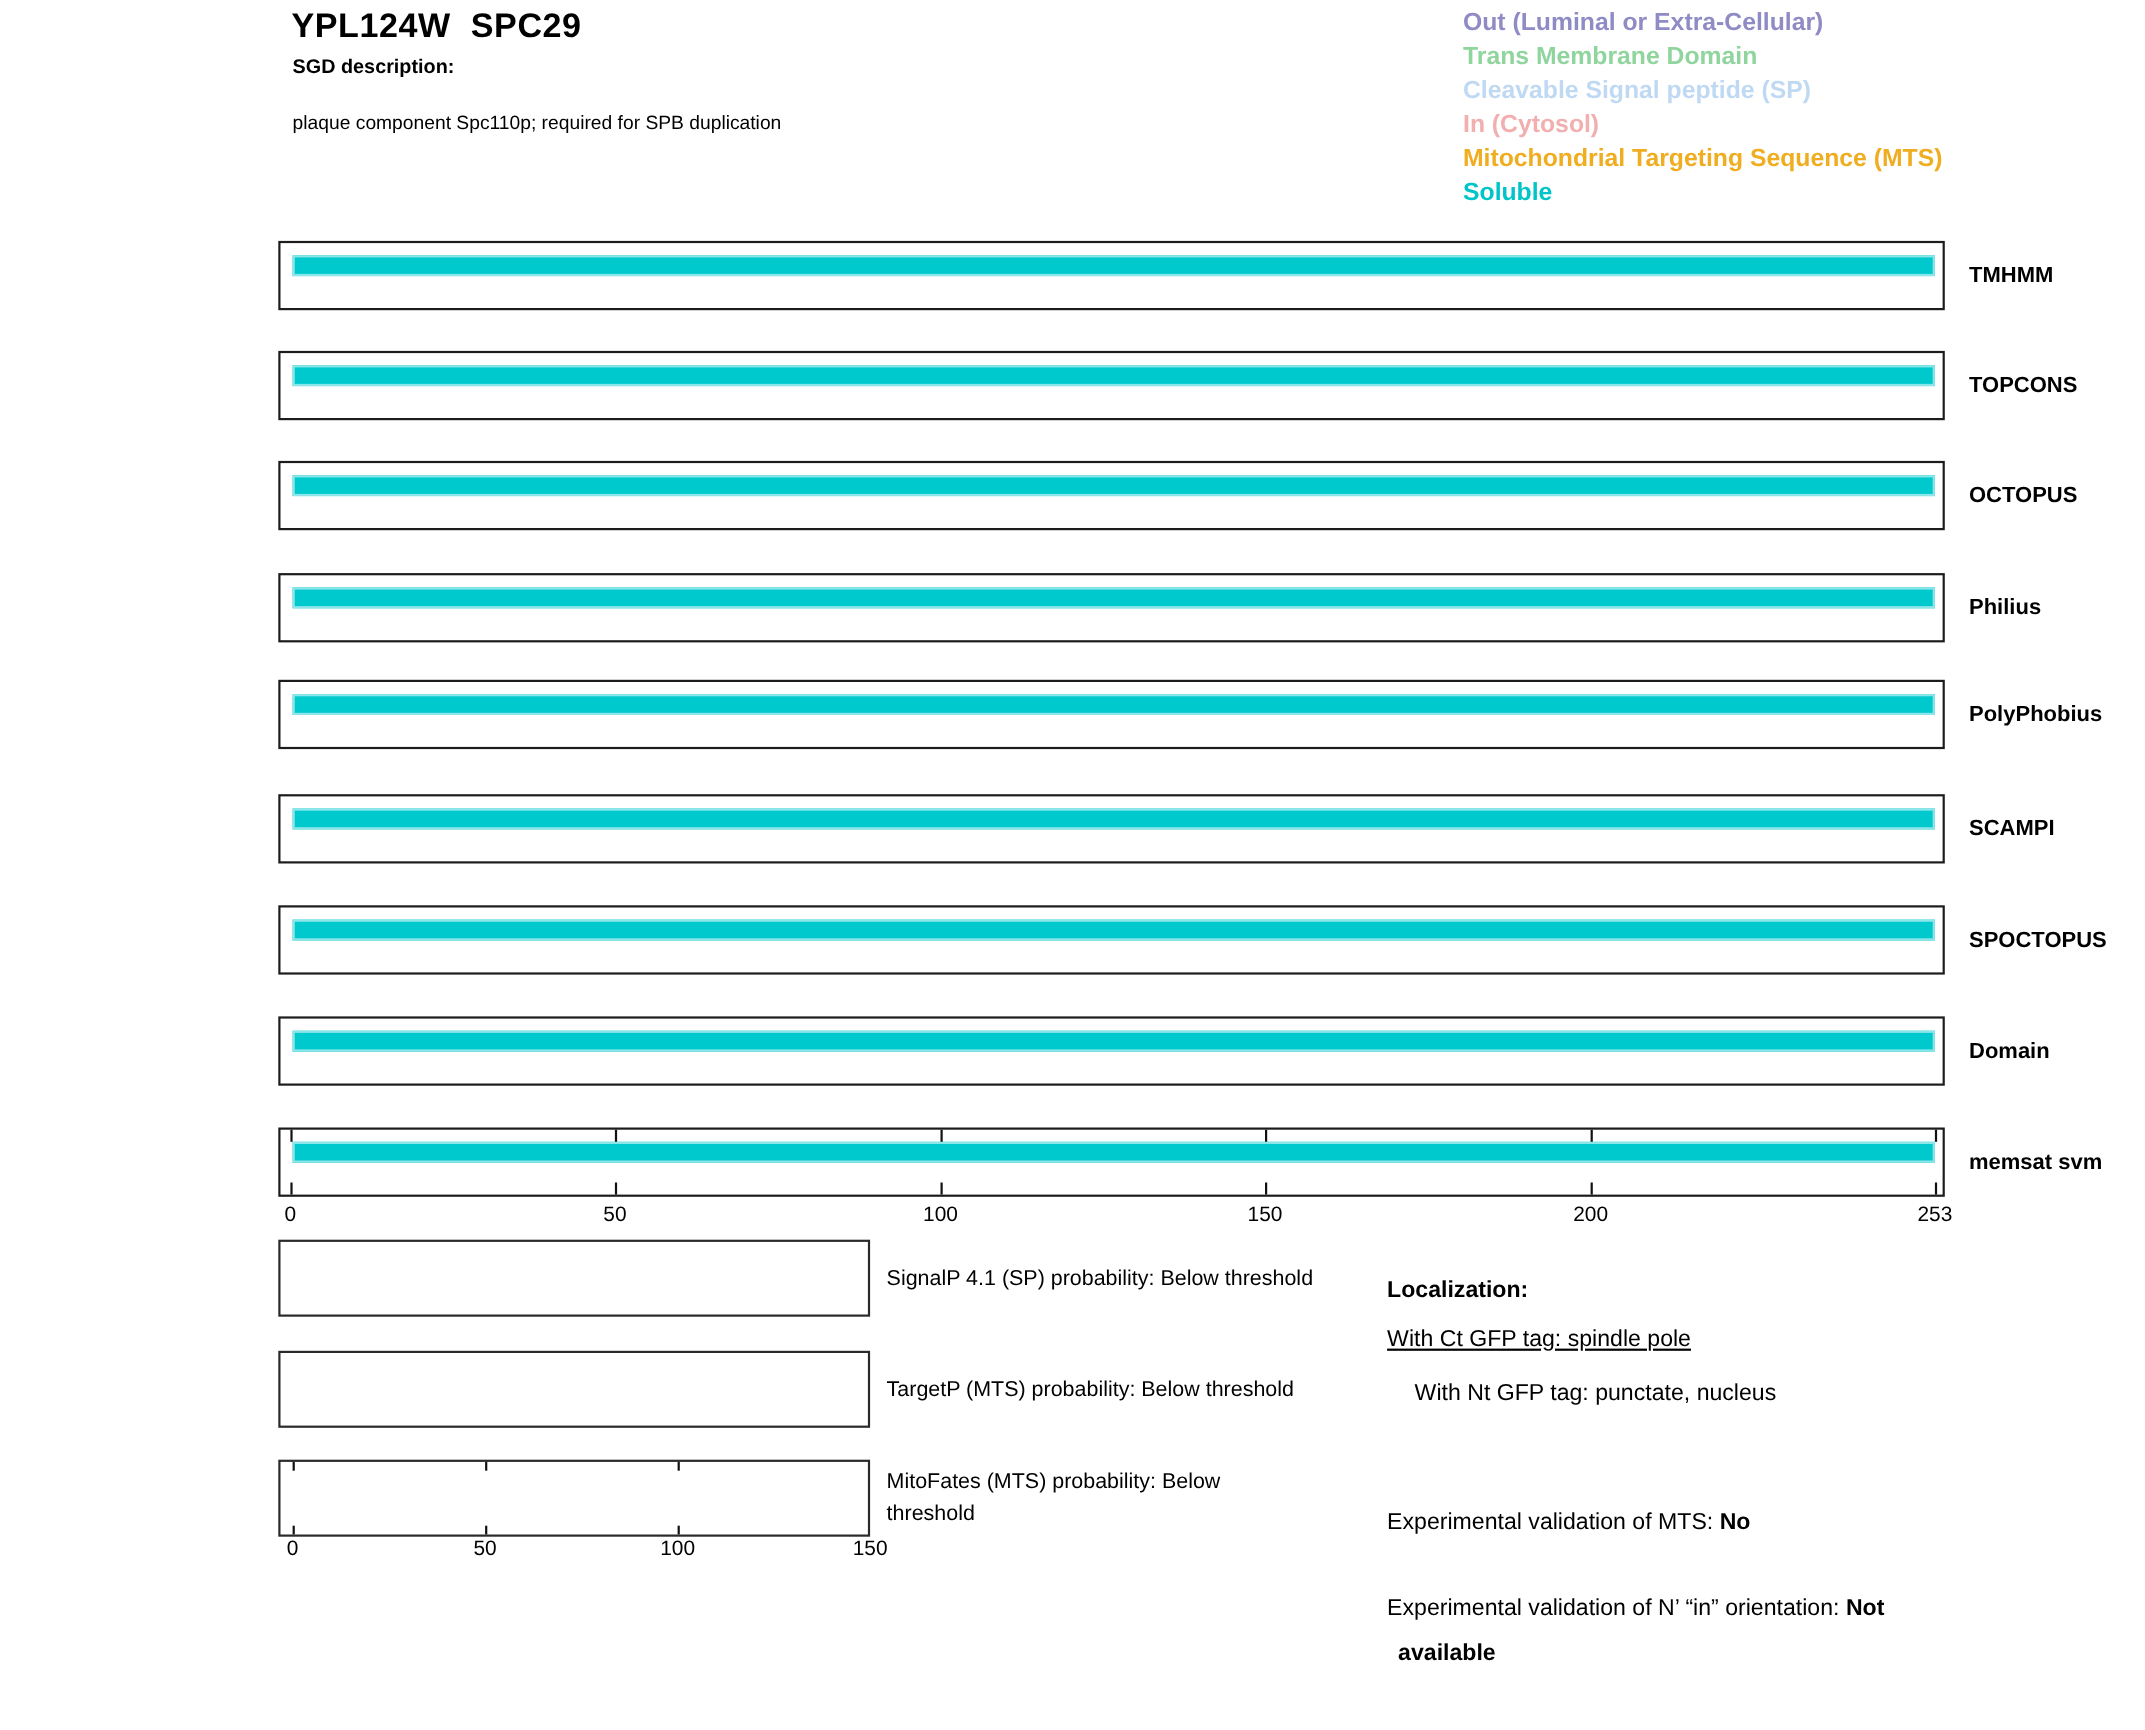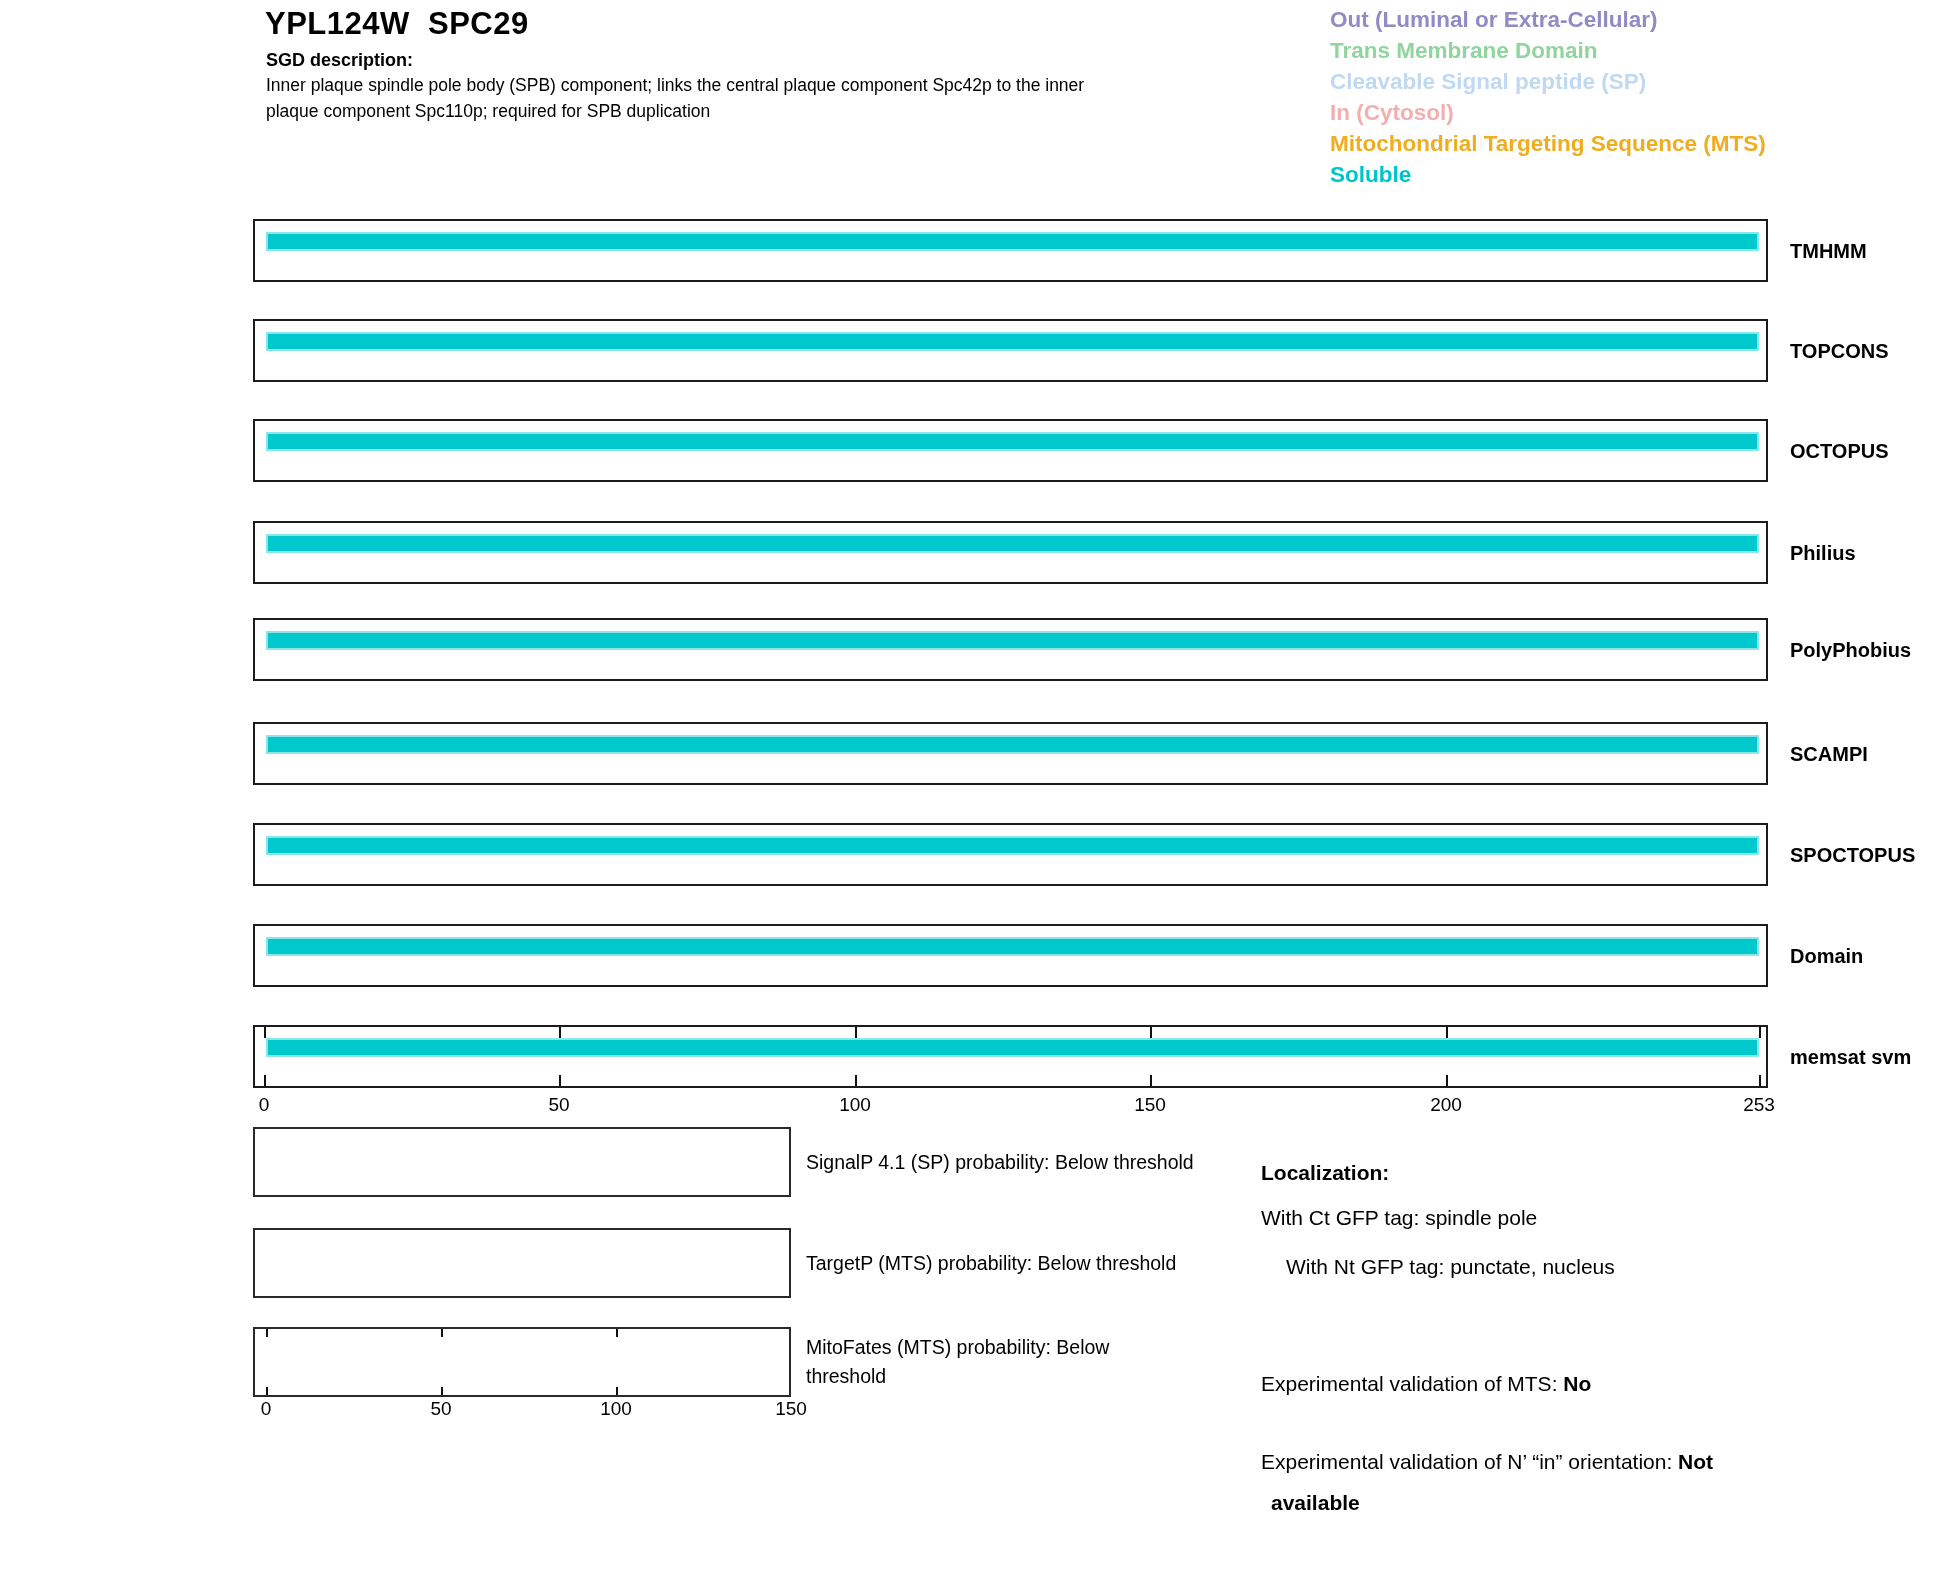--- a/index.html
+++ b/index.html
@@ -75,21 +75,20 @@
   }
   .bold{font-weight:bold;}
 </style>
 </head>
 <body>
 
 <div class="canvas">
 
   <div class="abs page-title" style="left:265px; top:6px;">YPL124W  SPC29</div>
   <div class="abs sgd-label" style="left:266px; top:50px;">SGD description:</div>
-  <div class="abs desc-line" style="left:266px; top:72px;">Inner plaque spindle pole body (SPB) component; links the central plaque component Spc42p to the inner</div>
   <div class="abs desc-line" style="left:266px; top:98px;">plaque component Spc110p; required for SPB duplication</div>
 
   <div class="abs legend" style="left:1330px; top:4px;">
     <span id="legend-items"><span class="legend-item" style="color: rgb(143, 139, 196);">Out (Luminal or Extra-Cellular)</span><span class="legend-item" style="color: rgb(144, 212, 158);">Trans Membrane Domain</span><span class="legend-item" style="color: rgb(191, 217, 243);">Cleavable Signal peptide (SP)</span><span class="legend-item" style="color: rgb(242, 175, 175);">In (Cytosol)</span><span class="legend-item" style="color: rgb(239, 173, 31);">Mitochondrial Targeting Sequence (MTS)</span><span class="legend-item" style="color: rgb(0, 197, 200);">Soluble</span></span>
   </div>
 
   <div id="tracks">
       <div class="track-box" style="left: 253px; top: 219px; width: 1515px; height: 63px;"></div>
       <div class="track-bar" style="left: 266px; top: 232px; width: 1493px; height: 19px; background: rgb(0, 201, 206); border: 2px solid rgb(140, 229, 232);"></div>
       <div class="track-label" style="left: 1790px; top: 251px;">TMHMM</div>
@@ -157,21 +156,21 @@
     </div>
 
   <div id="prob-axis">
       <div class="axis-label" style="left: 266px; top: 1398px;">0</div>
       <div class="axis-label" style="left: 441px; top: 1398px;">50</div>
       <div class="axis-label" style="left: 616px; top: 1398px;">100</div>
       <div class="axis-label" style="left: 791px; top: 1398px;">150</div>
     </div>
 
   <div class="loc-line bold" style="left:1261px; top:1173px;">Localization:</div>
-  <div class="loc-line" style="left:1261px; top:1218px;">With Ct GFP tag: spindle pole</div>
+  <div class="loc-line" style="left:1261px; top:1218px;text-decoration:underline;">With Ct GFP tag: spindle pole</div>
   <div class="loc-line" style="left:1261px; top:1267px;margin-left:25px;">With Nt GFP tag: punctate, nucleus</div>
   <div class="loc-line" style="left:1261px; top:1384px;">
     <span>Experimental validation of MTS: </span><span class="bold">No</span>
   </div>
   <div class="loc-line" style="left:1261px; top:1462px;">
     <span>Experimental validation of N’ “in” orientation: </span><span class="bold">Not</span>
   </div>
   <div class="loc-line bold" style="left:1261px; top:1503px;margin-left:10px;">available</div>
 
 </div>

